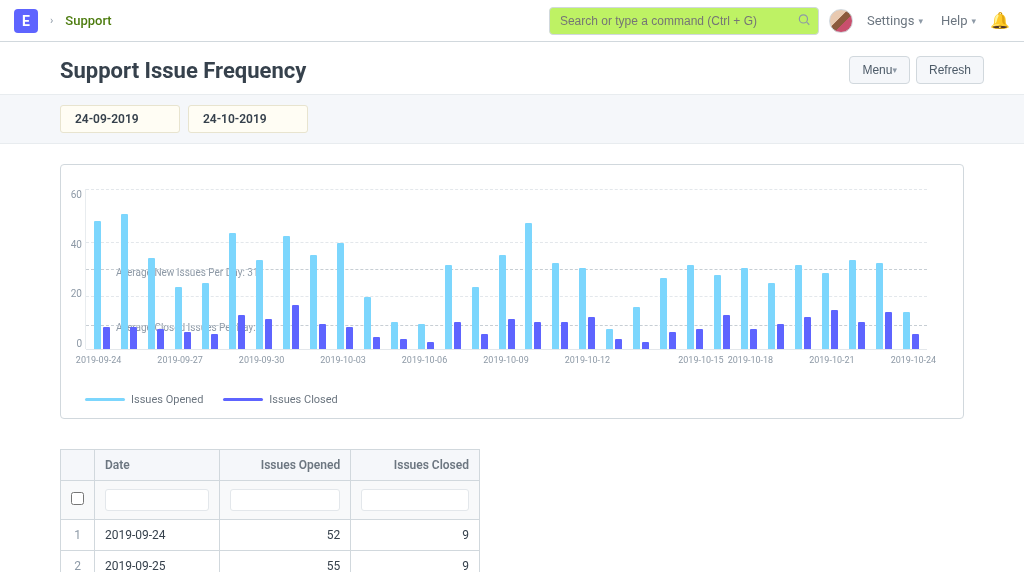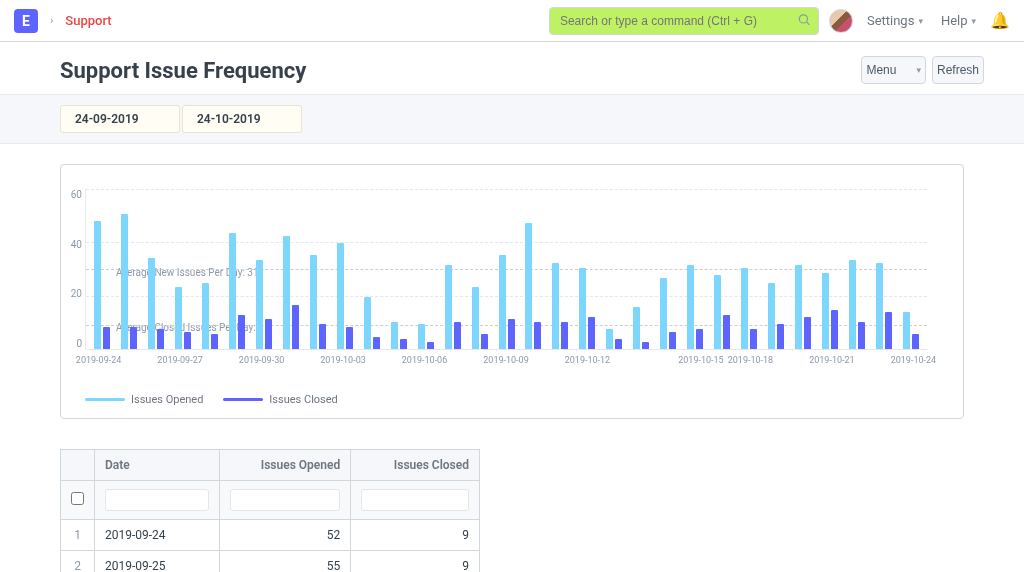--- a/index.html
+++ b/index.html
@@ -20,21 +20,21 @@
     .logo {
       width: 24px; height: 24px;
       background: #5e64ff;
       border-radius: 4px;
       color: #fff;
       display: flex; align-items: center; justify-content: center;
       font-weight: 700;
       font-size: 14px;
     }
     .chevron { color: #8d99a6; font-size: 11px; margin: 0 2px; }
-    .breadcrumb-link { color: #ef4444; font-weight: 500; }
+    .breadcrumb-link { color: #4d7c0f; font-weight: 500; }
     .topbar-spacer { flex: 1; }
     .search-wrap {
       position: relative;
       width: 270px;
     }
     .search-input {
       width: 100%;
       height: 28px;
       border: 1px solid #d1d8dd;
       border-radius: 4px;
@@ -60,27 +60,27 @@
     .caret-down { font-size: 9px; color: #8d99a6; }
     .bell { color: #8d99a6; font-size: 16px; }
     .header-row {
       display: flex; align-items: center;
       padding: 14px 40px 10px 60px;
       border-bottom: 1px solid #e8ecef;
     }
     .page-title { font-size: 22px; font-weight: 700; color: #36414c; flex: 1; }
     .btn {
       border: 1px solid #d1d8dd; background: #f5f7fa;
-      border-radius: 4px; padding: 6px 4px; font-size: 12px;
+      border-radius: 4px; padding: 6px 12px; font-size: 12px;
       color: #4c5a67; cursor: pointer; margin-left: 6px;
-      display: inline-flex; align-items: center; gap: 20px;
+      display: inline-flex; align-items: center; gap: 0;
     }
     .filter-row {
       background: #f5f7fa; padding: 10px 60px; border-bottom: 1px solid #e8ecef;
-      display: flex; gap: 2px;
+      display: flex; gap: 8px;
     }
     .date-pill {
       background: #fffdf4; border: 1px solid #e8e4cf; border-radius: 3px;
       padding: 6px 14px; font-size: 12px; font-weight: 600; color: #36414c;
       min-width: 120px;
     }
     .chart-card {
       margin: 20px 60px 0 60px;
       border: 1px solid #d1d8dd;
       border-radius: 4px;

